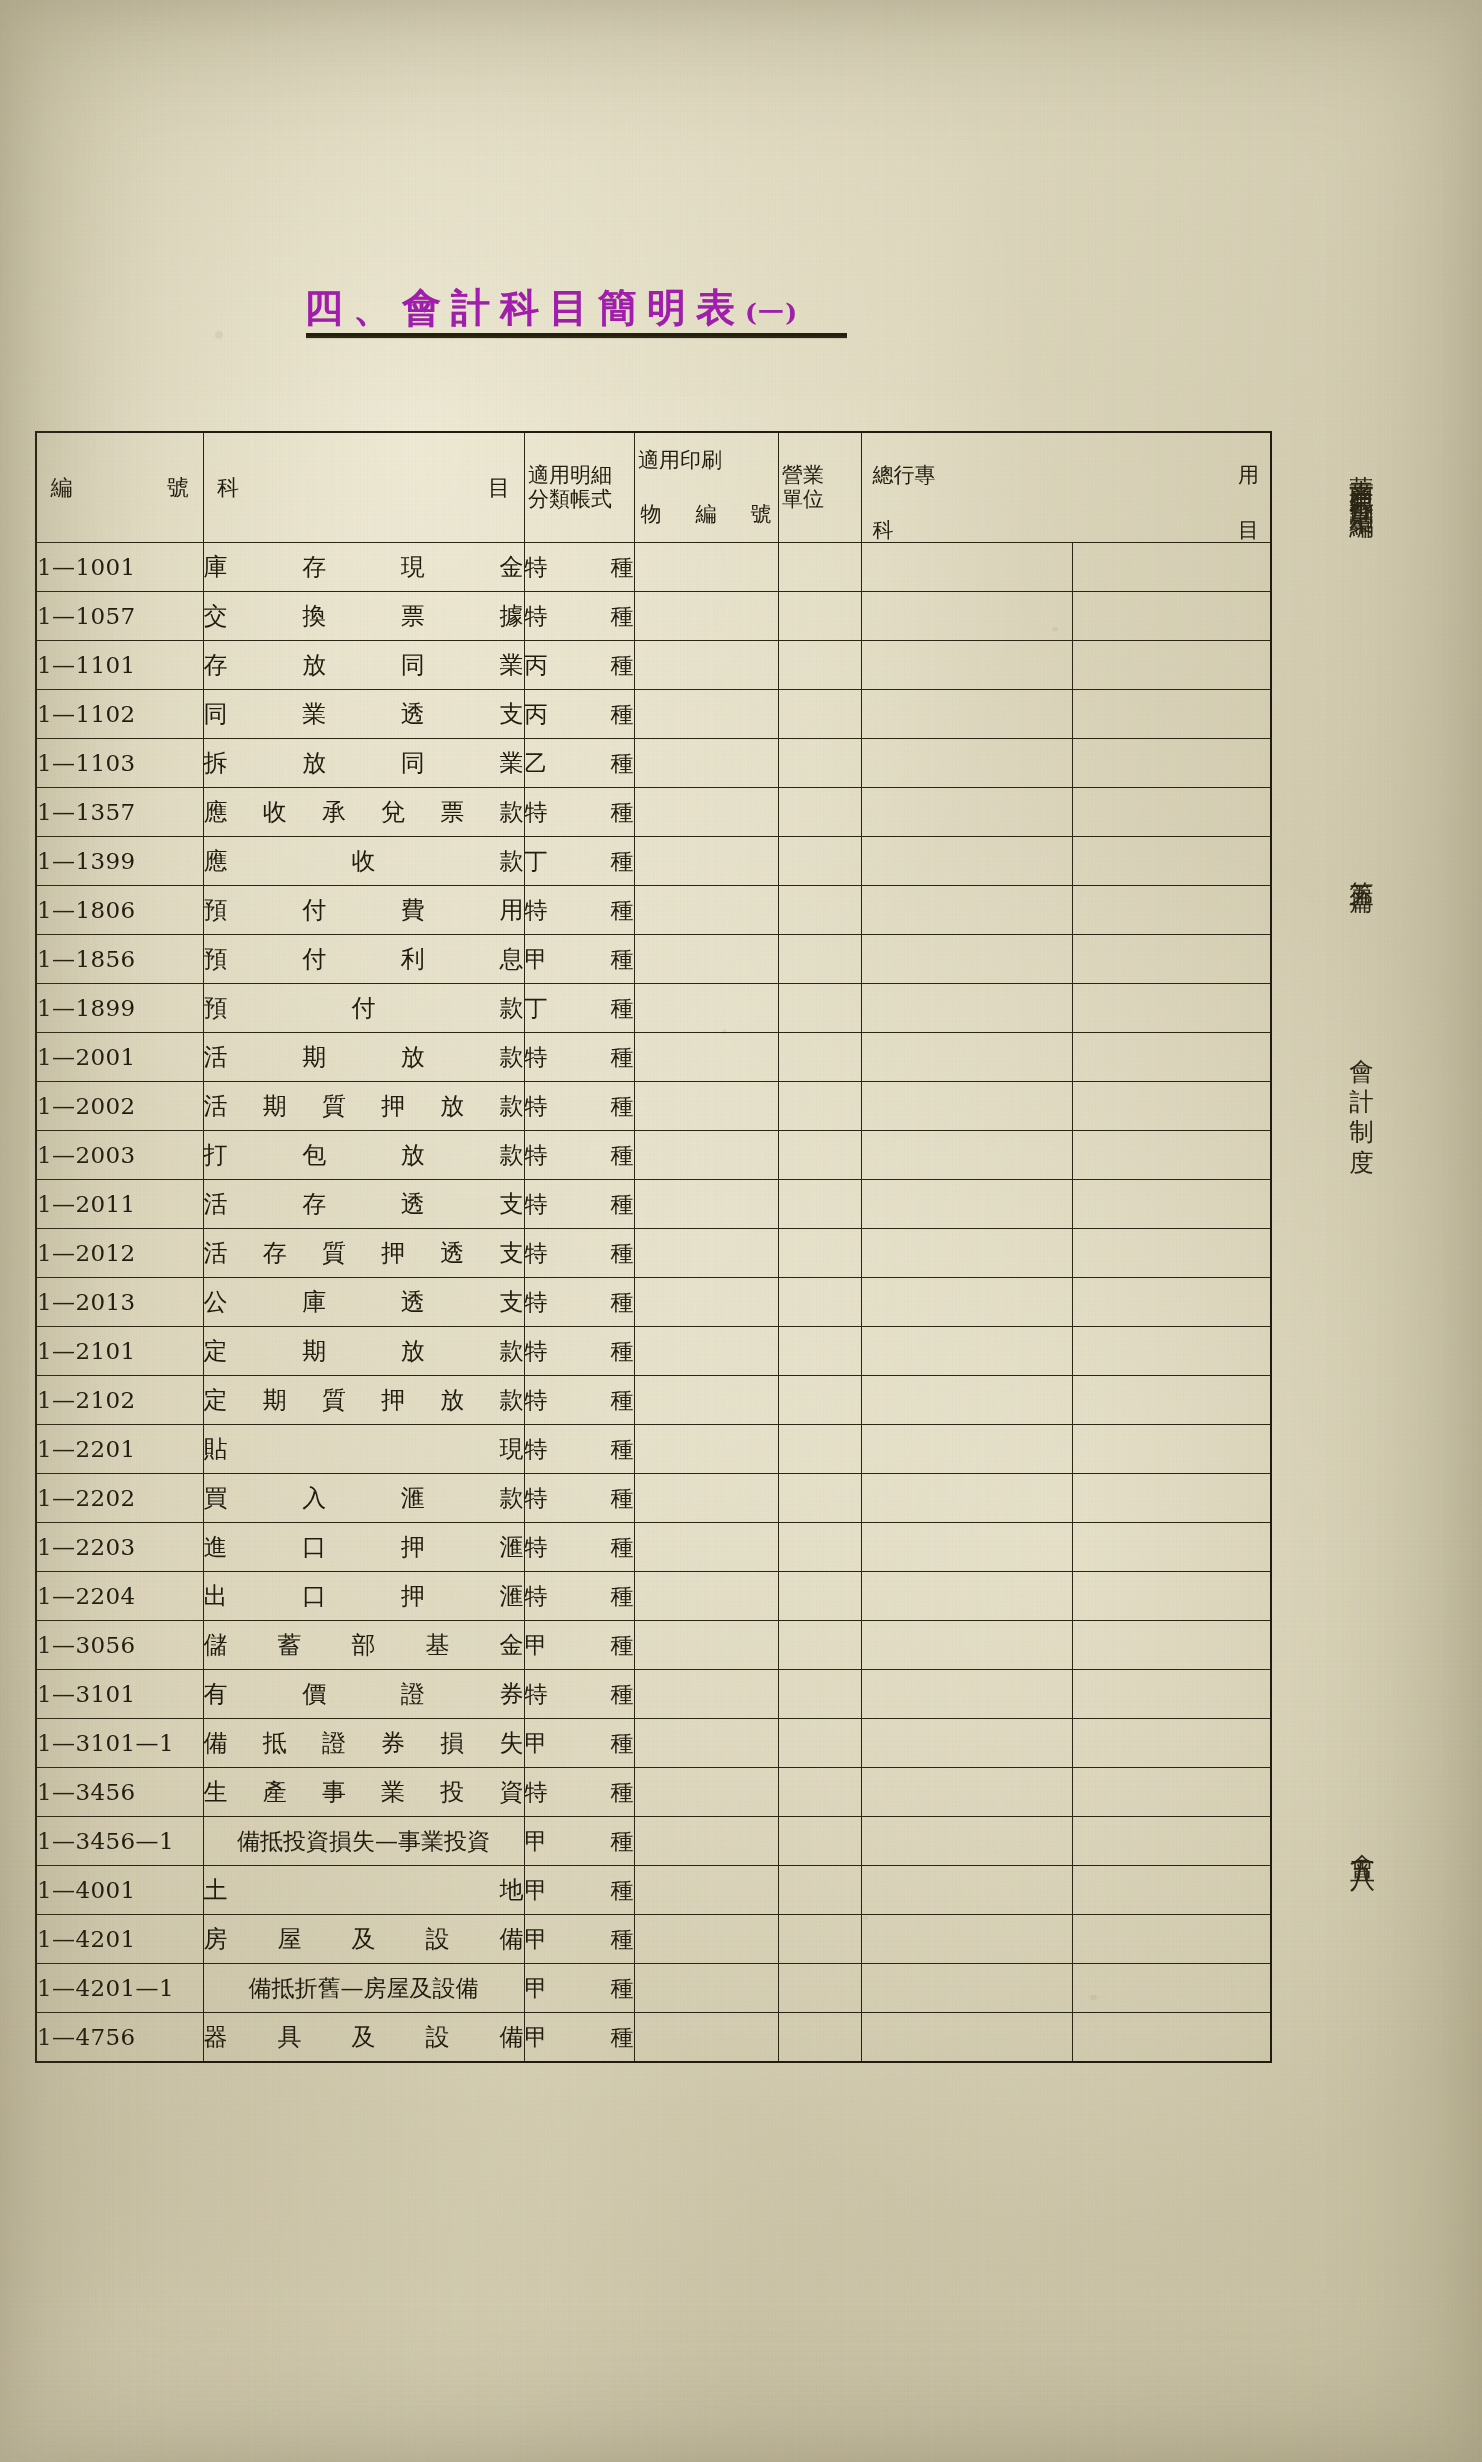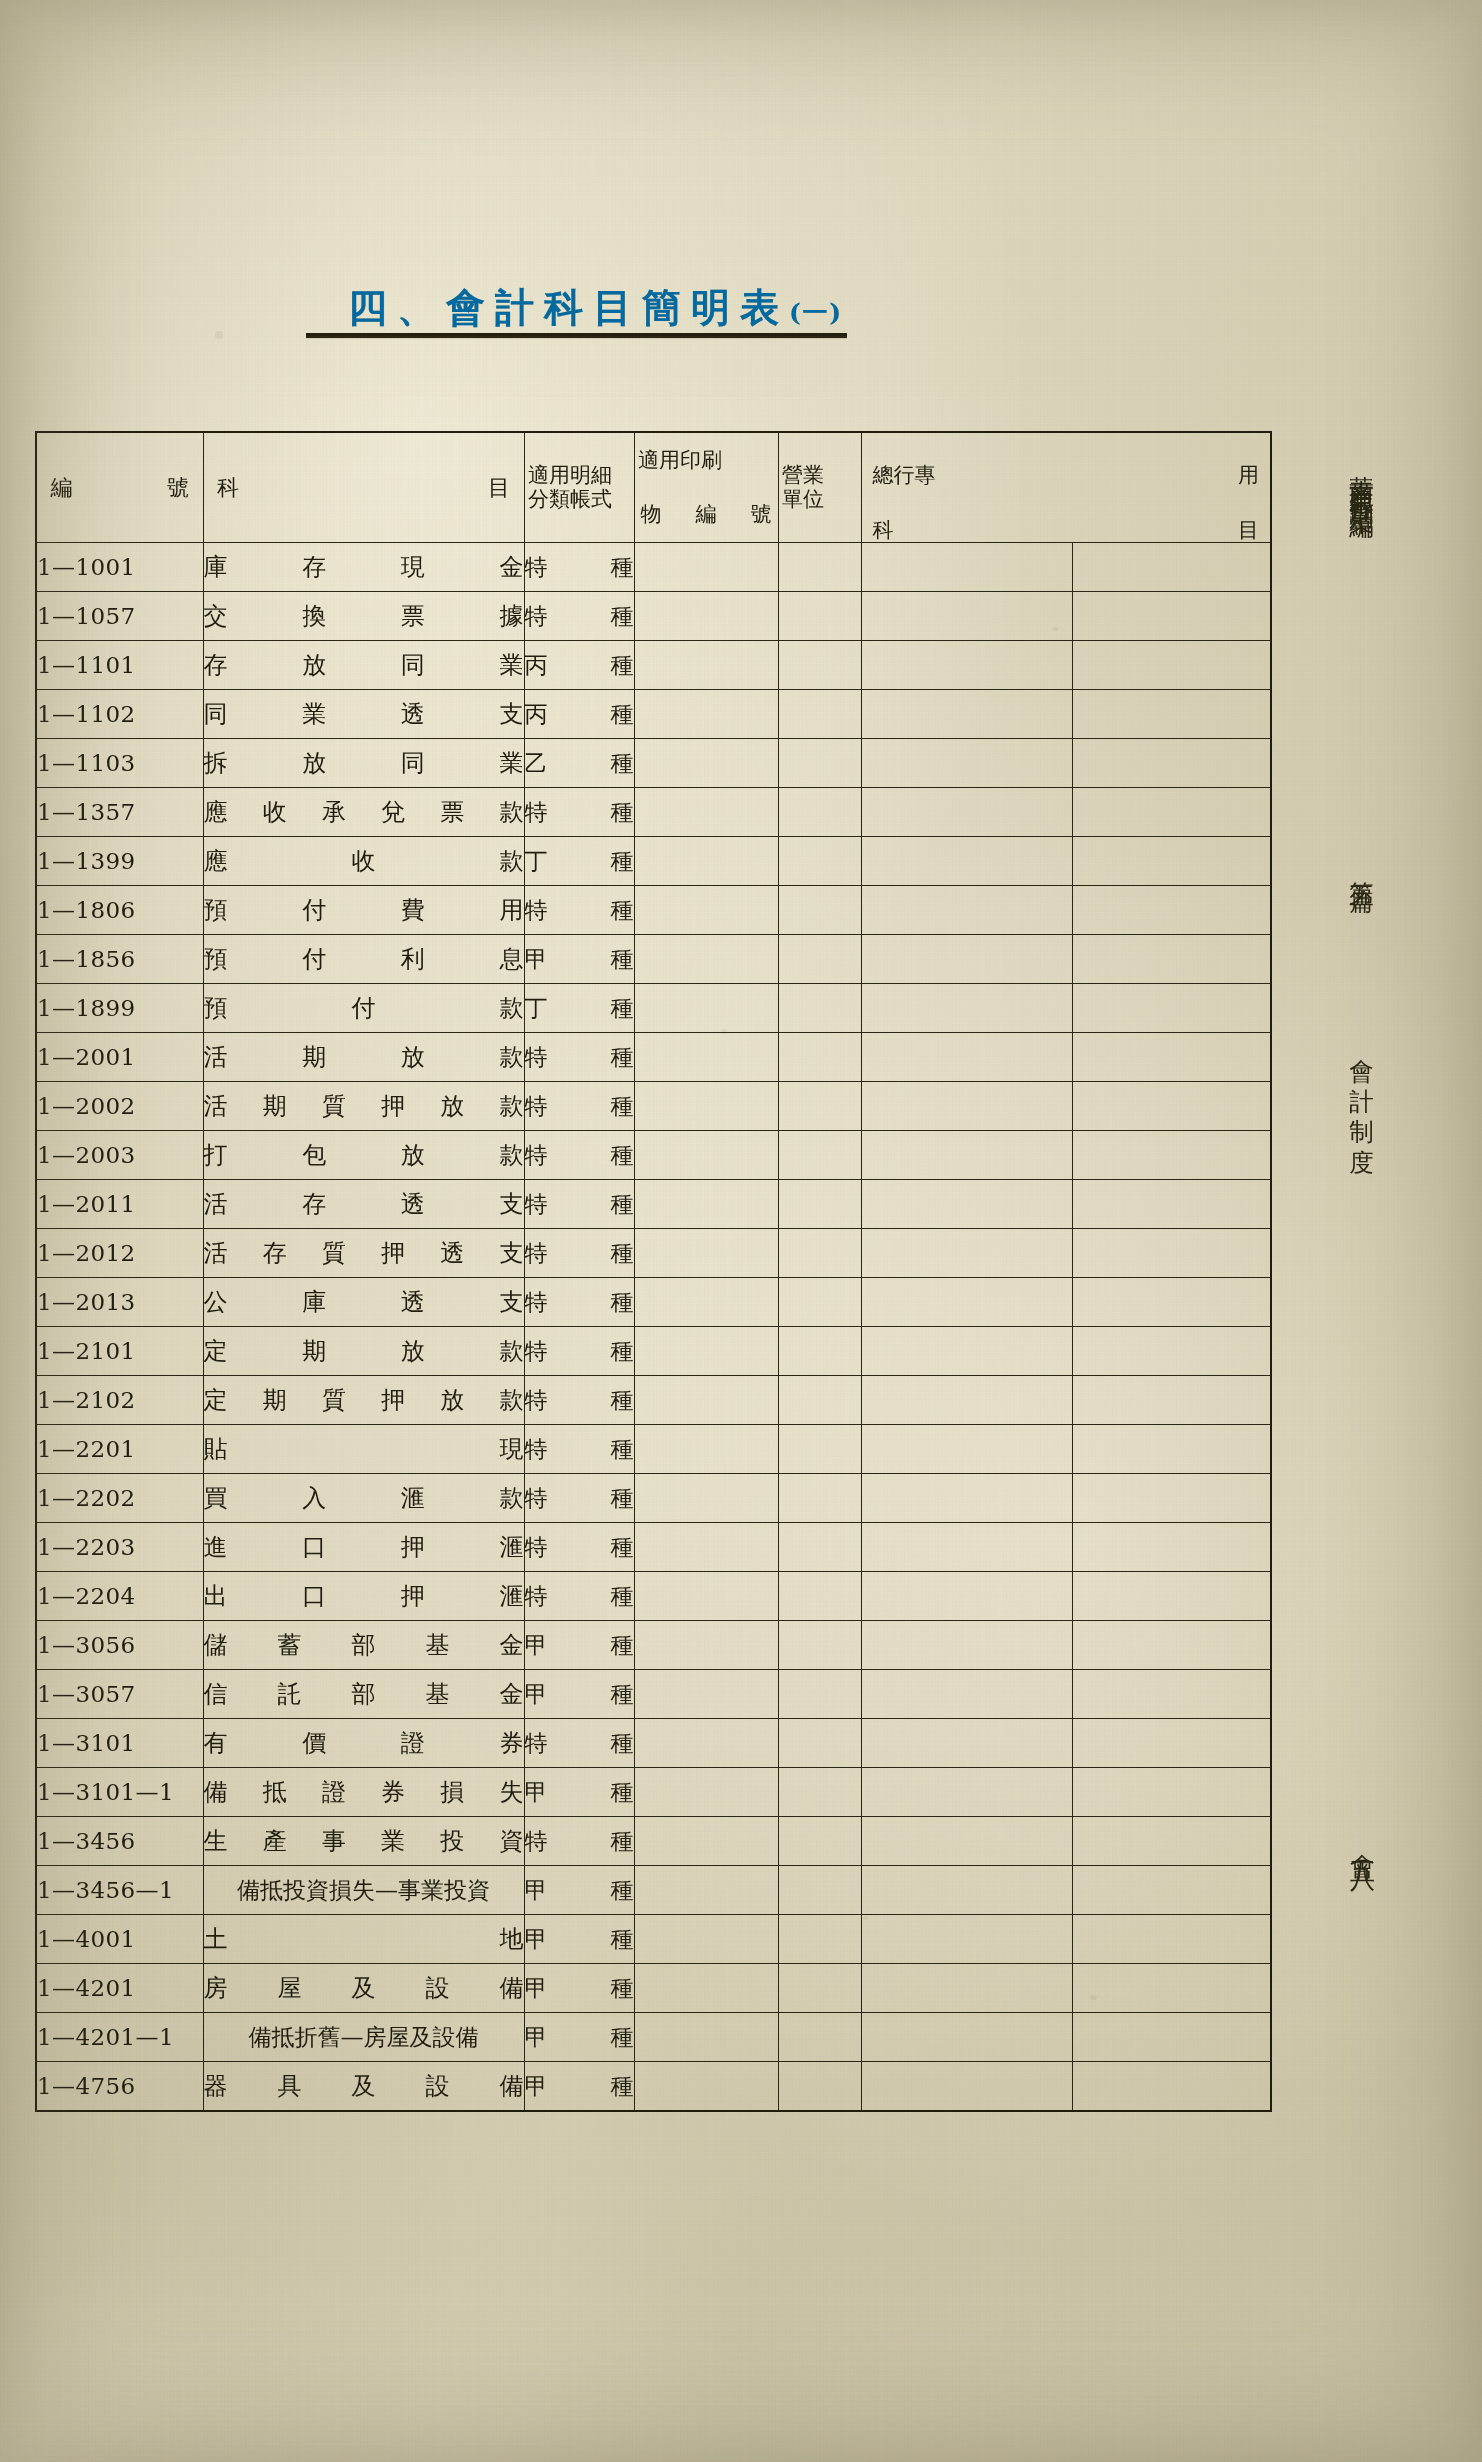--- a/index.html
+++ b/index.html
@@ -56,26 +56,25 @@
   
   #title-block {
     position: absolute;
     left: 304px;
     top: 281px;
     width: 726px;
   }
   #title-text {
     font-size: 39px;
     letter-spacing: 10px;
-    color: #0369a1;
+    color: #a21caf;
     font-weight: 700;
     white-space: nowrap;
     font-family: "DejaVu Serif", "Liberation Serif", serif;
     text-shadow: 0.3px 0.3px 0 rgba(60,52,28,0.35);
-    margin-left: 44px;
   }
   #title-text .paren {
     font-size: 25px;
     letter-spacing: 1.7px;
   }
   #title-rule {
     position: absolute;
     left: 1.7px;
     top: 52px;
     width: 541px;
@@ -776,42 +775,20 @@
               <span>甲</span>
               <span>種</span>
             </div>
           </td>
           <td class="blankcell"></td>
           <td class="blankcell"></td>
           <td class="blankcell"></td>
           <td class="blankcell"></td>
         </tr>
         <tr class="row">
-          <td class="code">1—3057</td>
-          <td class="name">
-            <div class="spread">
-              <span>信</span>
-              <span>託</span>
-              <span>部</span>
-              <span>基</span>
-              <span>金</span>
-            </div>
-          </td>
-          <td class="ledger">
-            <div class="spread">
-              <span>甲</span>
-              <span>種</span>
-            </div>
-          </td>
-          <td class="blankcell"></td>
-          <td class="blankcell"></td>
-          <td class="blankcell"></td>
-          <td class="blankcell"></td>
-        </tr>
-        <tr class="row">
           <td class="code">1—3101</td>
           <td class="name">
             <div class="spread">
               <span>有</span>
               <span>價</span>
               <span>證</span>
               <span>券</span>
             </div>
           </td>
           <td class="ledger">

